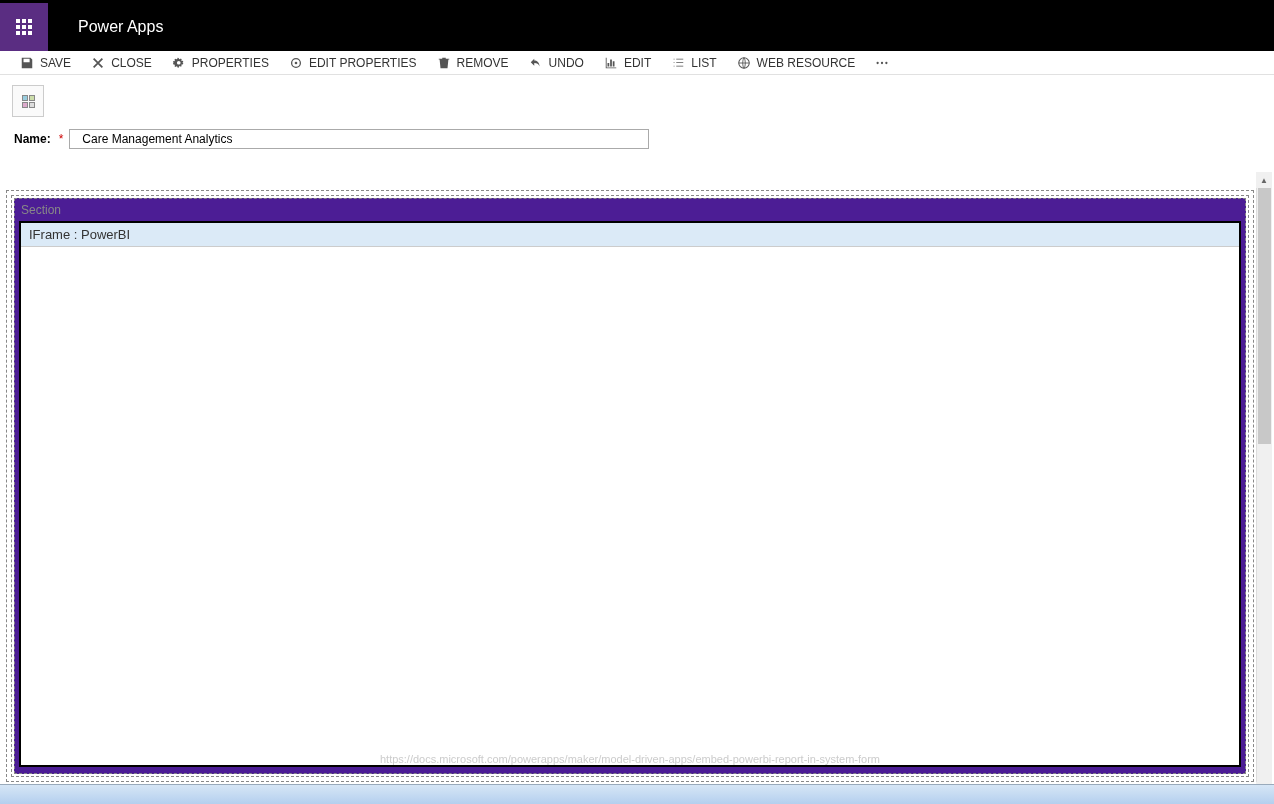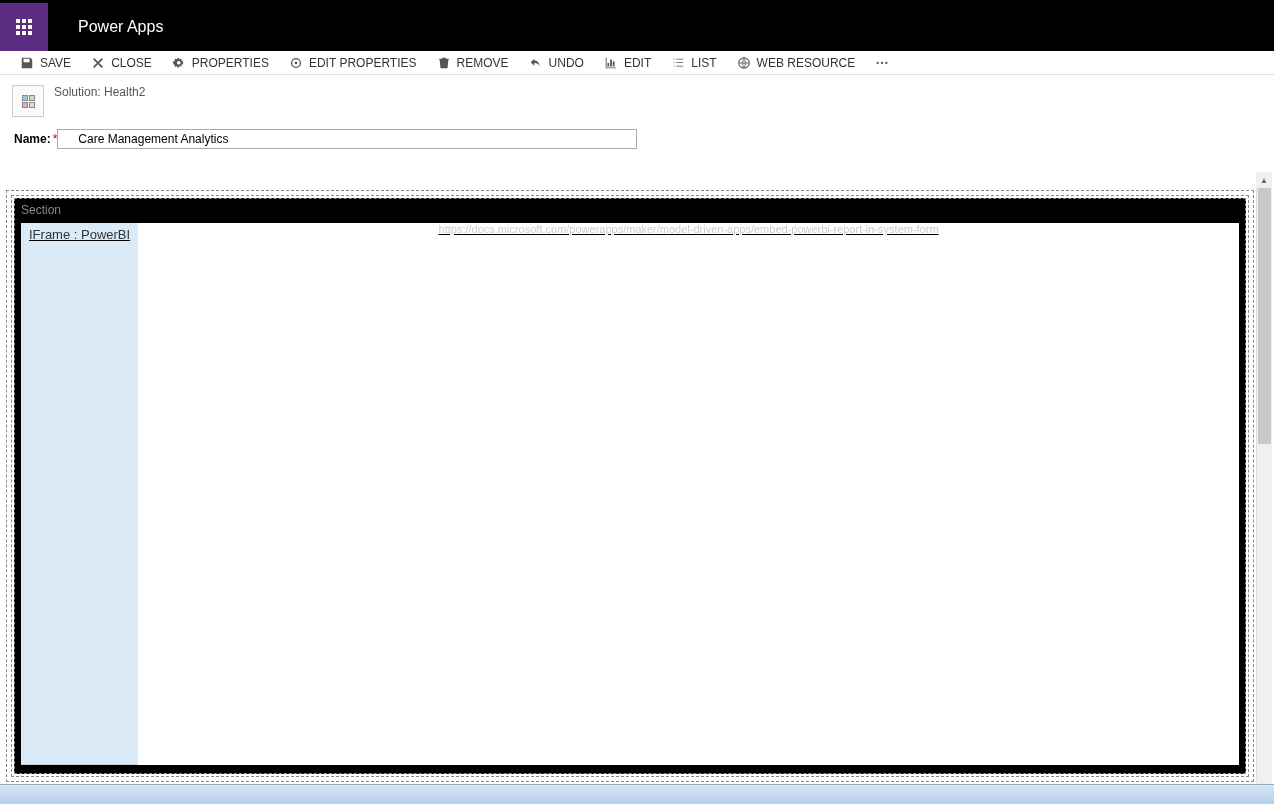--- a/index.html
+++ b/index.html
@@ -17,33 +17,33 @@
   .tb-icon { width: 14px; height: 14px; display: inline-flex; align-items: center; justify-content: center; }
   .tb-icon svg { width: 14px; height: 14px; fill: #555; }
   
   .context-row { display: flex; align-items: flex-start; padding: 10px 12px 4px 12px; gap: 10px; }
   .ctx-icon { width: 32px; height: 32px; border: 1px solid #ccc; display: flex; align-items: center; justify-content: center; background: #fafafa; font-size: 7px; line-height:1; flex-direction:column; }
   .ctx-icon .row {display:flex;}
   .ctx-icon .cell {width:6px;height:6px;border:0.5px solid #888;margin:0.5px;}
   .ctx-text .sol { font-size: 12px; color: #555; }
   .ctx-text .dash { font-size: 17px; font-weight: 700; color: #000; margin-top:2px;}
   
-  .name-row { display:flex; align-items:center; padding: 8px 14px 6px 14px; gap:0;}
+  .name-row { display:flex; align-items:center; padding: 8px 14px 6px 14px; gap:6px;}
   .name-row label { font-size:12px; font-weight:600;}
   .req-star { color:#c00; font-size:12px; margin-left:2px;}
-  .name-input { width: 580px; border:1px solid #aaa; font-size:12px; padding:2px 20px; height:20px;}
+  .name-input { width: 580px; border:1px solid #aaa; font-size:12px; padding:2px 12px; height:20px;}
   
   .canvas-wrap { position: absolute; top: 190px; bottom: 22px; left:6px; right:20px; overflow:hidden;}
   .outer-dash { border:1px dashed #888; height:100%; padding:4px;}
   .tab-dash { border:1px dashed #888; height:100%; padding:2px 2px 2px 2px; position:relative;}
-  .section-box { border:1px dashed #888; height:100%; background:#000000; padding:0;text-decoration:underline;}
+  .section-box { border:1px dashed #888; height:100%; background:#4c1d95; padding:0;}
   .section-label { font-size:12px; color:#888; padding:4px 6px;}
-  .iframe-box { margin:0 4px 4px 4px; border:2px solid #000; background:#fff; height: calc(100% - 28px); display:flex; flex-direction:row;}
+  .iframe-box { margin:0 4px 4px 4px; border:2px solid #000; background:#fff; height: calc(100% - 28px); display:flex; flex-direction:column;}
   .iframe-title { background:#dbeaf7; border-bottom:1px solid #ccc; padding:4px 8px; font-size:13px; color:#333;}
-  .iframe-body { flex:1; display:flex; align-items:flex-start; justify-content:center;}
+  .iframe-body { flex:1; display:flex; align-items:flex-end; justify-content:center;}
   .iframe-body .hint { color:#ccc; font-size:11px;}
   
   .scroll-rail { position:absolute; top:188px; bottom:22px; right:2px; width:16px; background:#f0f0f0; border-left:1px solid #ddd;}
   .scroll-thumb { position:absolute; top:0; left:1px; right:1px; height:256px; background:#c8c8c8;}
   .scroll-arrow-up { position:absolute; top:-16px; right:0; width:16px; height:16px; background:#f0f0f0; display:flex;align-items:center;justify-content:center;font-size:8px;color:#666;}
   .scroll-arrow-dn { position:absolute; bottom:-16px; right:0; width:16px; height:16px; background:#f0f0f0; display:flex;align-items:center;justify-content:center;font-size:8px;color:#666;}
   
   .footer-bar { position:absolute; bottom:0; left:0; right:0; height:20px; background: linear-gradient(#d6e6f6,#b4cfee); border-top:1px solid #9ab;}
 </style>
 </head>
@@ -159,21 +159,20 @@
     <div class="row">
         <div class="cell" style="background:#9cd"></div>
         <div class="cell" style="background:#cda"></div>
       </div>
     <div class="row">
         <div class="cell" style="background:#dac"></div>
         <div class="cell" style="background:#ddd"></div>
       </div>
   </div>
   <div class="ctx-text">
-    <div class="sol">Solution: Health2</div>
   </div>
 </div>
 
 <div class="name-row">
   <label>Name:</label>
   <span class="req-star">*</span>
   <input class="name-input" type="text" value="Care Management Analytics" style="">
 </div>
 
 <div class="canvas-wrap">

